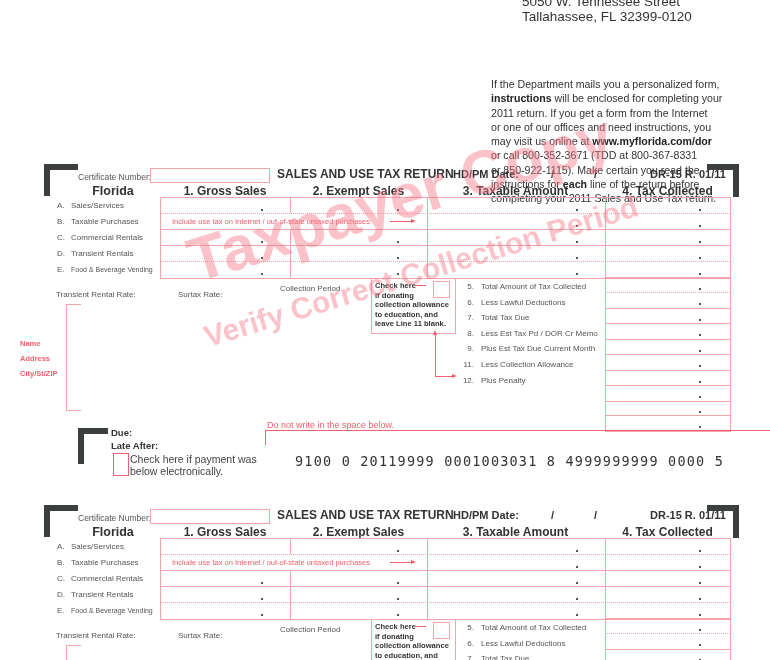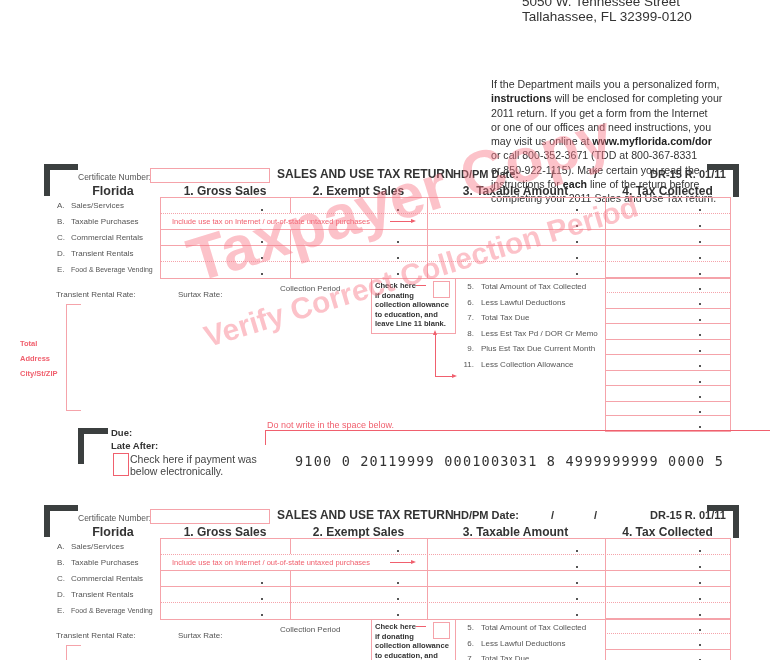--- a/index.html
+++ b/index.html
@@ -146,20 +146,21 @@
   <div class="abs" style="left:435px;top:376px;width:18px;height:1px;background:#f0606e;"></div>
   <div class="abs" style="left:452px;top:374px;width:0;height:0;border-left:5px solid #f0606e;border-top:2.5px solid transparent;border-bottom:2.5px solid transparent;"></div>
 
   <div class="abs lineitem" style="left:458px;top:279px;line-height:15.6px;">
     <div><span class="num">5.</span><span>Total Amount of Tax Collected</span></div>
     <div><span class="num">6.</span><span>Less Lawful Deductions</span></div>
     <div><span class="num">7.</span><span>Total Tax Due</span></div>
     <div><span class="num">8.</span><span>Less Est Tax Pd / DOR Cr Memo</span></div>
     <div><span class="num">9.</span><span>Plus Est Tax Due Current Month</span></div>
     <div><span class="num">11.</span><span>Less Collection Allowance</span></div>
+    <div><span class="num">12.</span><span>Plus Penalty</span></div>
   </div>
   <div class="abs grid" style="left:605px;top:277px;width:124px;height:153px;"></div>
   <div class="abs hline-dot" style="left:605px;top:292px;width:125px;"></div>
   <div class="abs hline" style="left:605px;top:308px;width:125px;"></div>
   <div class="abs hline" style="left:605px;top:323px;width:125px;"></div>
   <div class="abs hline" style="left:605px;top:339px;width:125px;"></div>
   <div class="abs hline" style="left:605px;top:354px;width:125px;"></div>
   <div class="abs hline" style="left:605px;top:370px;width:125px;"></div>
   <div class="abs hline" style="left:605px;top:385px;width:125px;"></div>
   <div class="abs hline" style="left:605px;top:401px;width:125px;"></div>
@@ -169,21 +170,21 @@
   <div class="abs dot" style="left:699px;top:303px;"></div>
   <div class="abs dot" style="left:699px;top:319px;"></div>
   <div class="abs dot" style="left:699px;top:334px;"></div>
   <div class="abs dot" style="left:699px;top:350px;"></div>
   <div class="abs dot" style="left:699px;top:365px;"></div>
   <div class="abs dot" style="left:699px;top:381px;"></div>
   <div class="abs dot" style="left:699px;top:396px;"></div>
   <div class="abs dot" style="left:699px;top:411px;"></div>
   <div class="abs dot" style="left:699px;top:426px;"></div>
 
-  <div class="abs namelbl" style="left:20px;top:339px;">Total</div>
+  <div class="abs namelbl" style="left:20px;top:339px;">Name</div>
   <div class="abs namelbl" style="left:20px;top:354px;">Address</div>
   <div class="abs namelbl" style="left:20px;top:369px;">City/St/ZIP</div>
   <div class="abs" style="left:66px;top:304px;width:14px;height:105px;border:1px solid #f5a3aa;border-right:none;"></div>
 
   <div class="abs" style="left:78px;top:428px;width:30px;height:36px;border-top:6px solid #3b3f3f;border-left:6px solid #3b3f3f;box-sizing:border-box;"></div>
   <div class="abs" style="left:111px;top:427px;font-size:9.5px;font-weight:bold;color:#333;">Due:</div>
   <div class="abs" style="left:111px;top:440px;font-size:9.5px;font-weight:bold;color:#333;">Late After:</div>
   <div class="abs" style="left:113px;top:453px;width:14px;height:21px;border:1px solid #f0606e;"></div>
   <div class="abs" style="left:130px;top:453px;font-size:10.5px;color:#444;line-height:12px;">
     <div>Check here if payment was</div>

